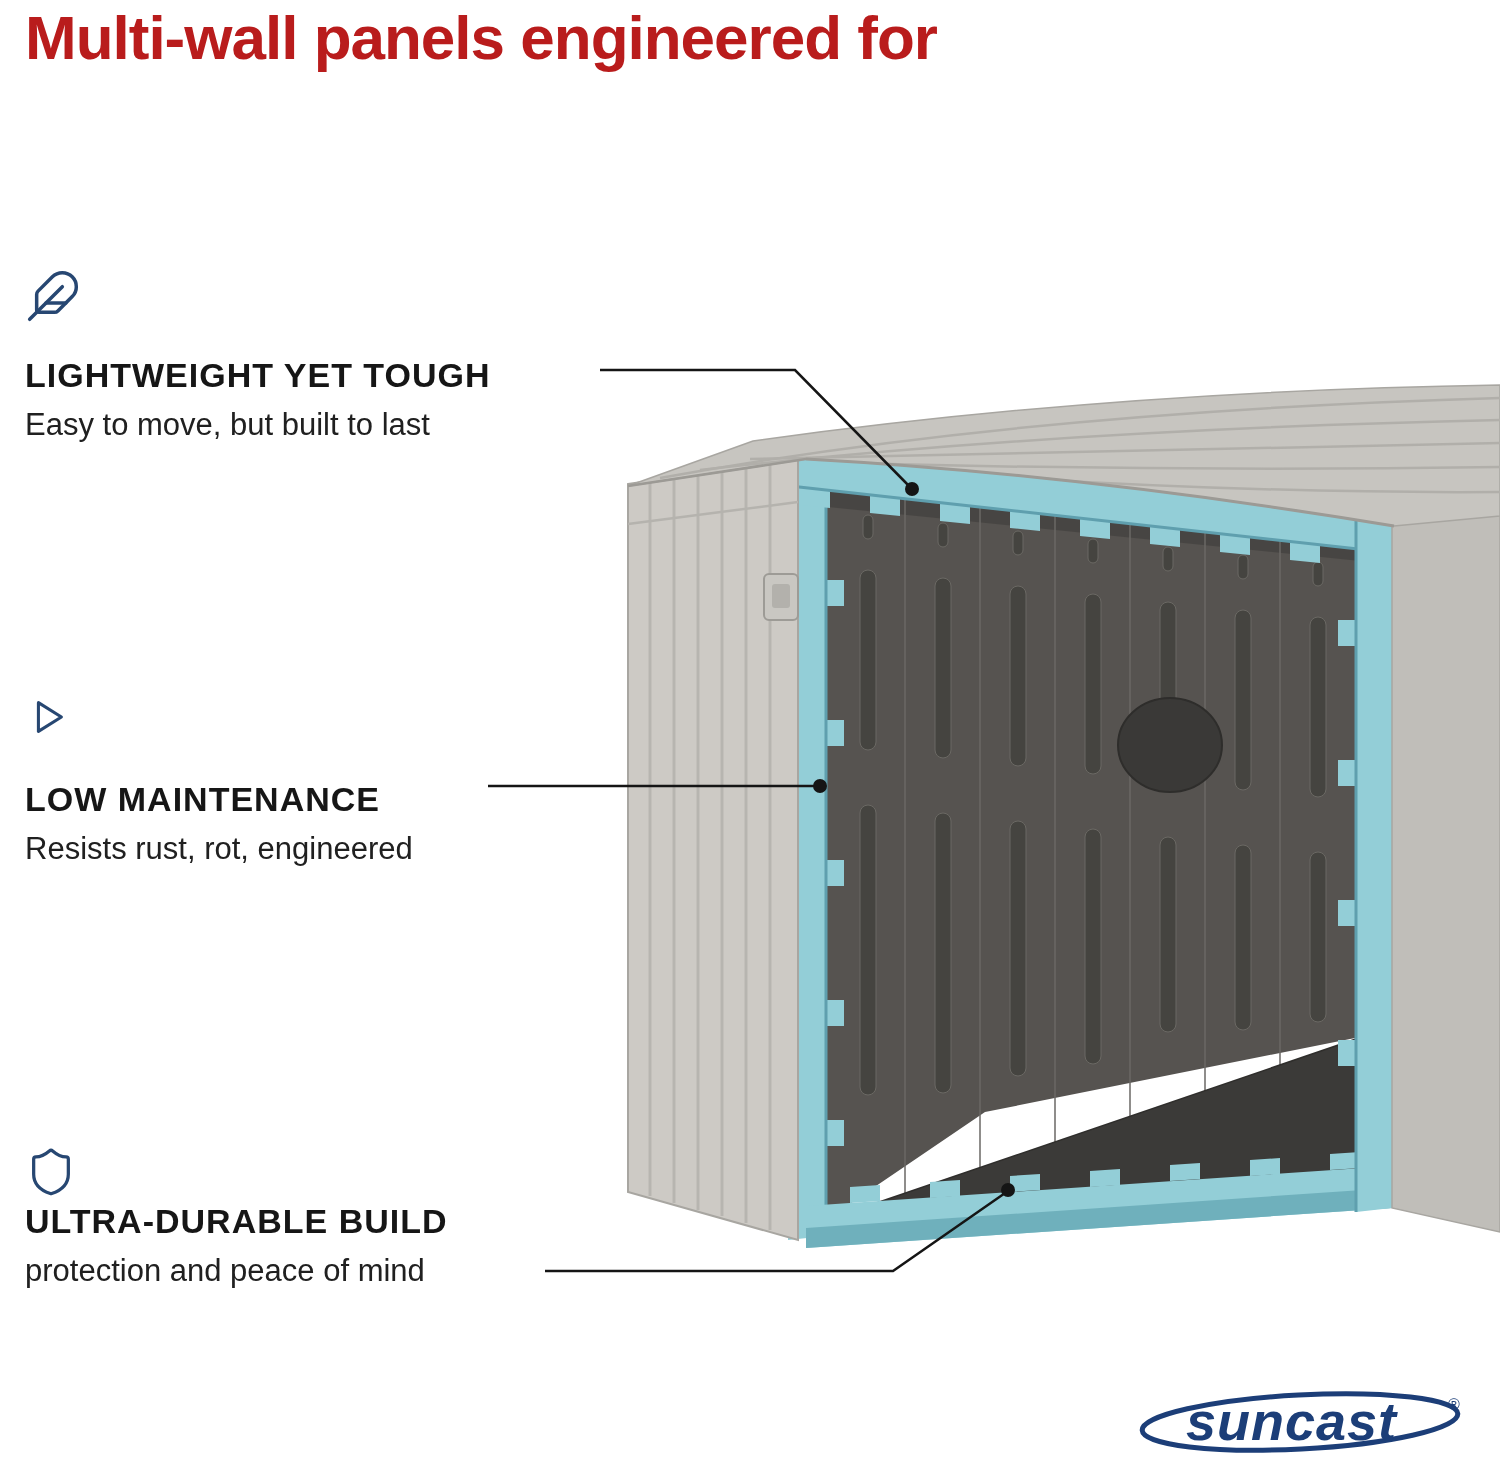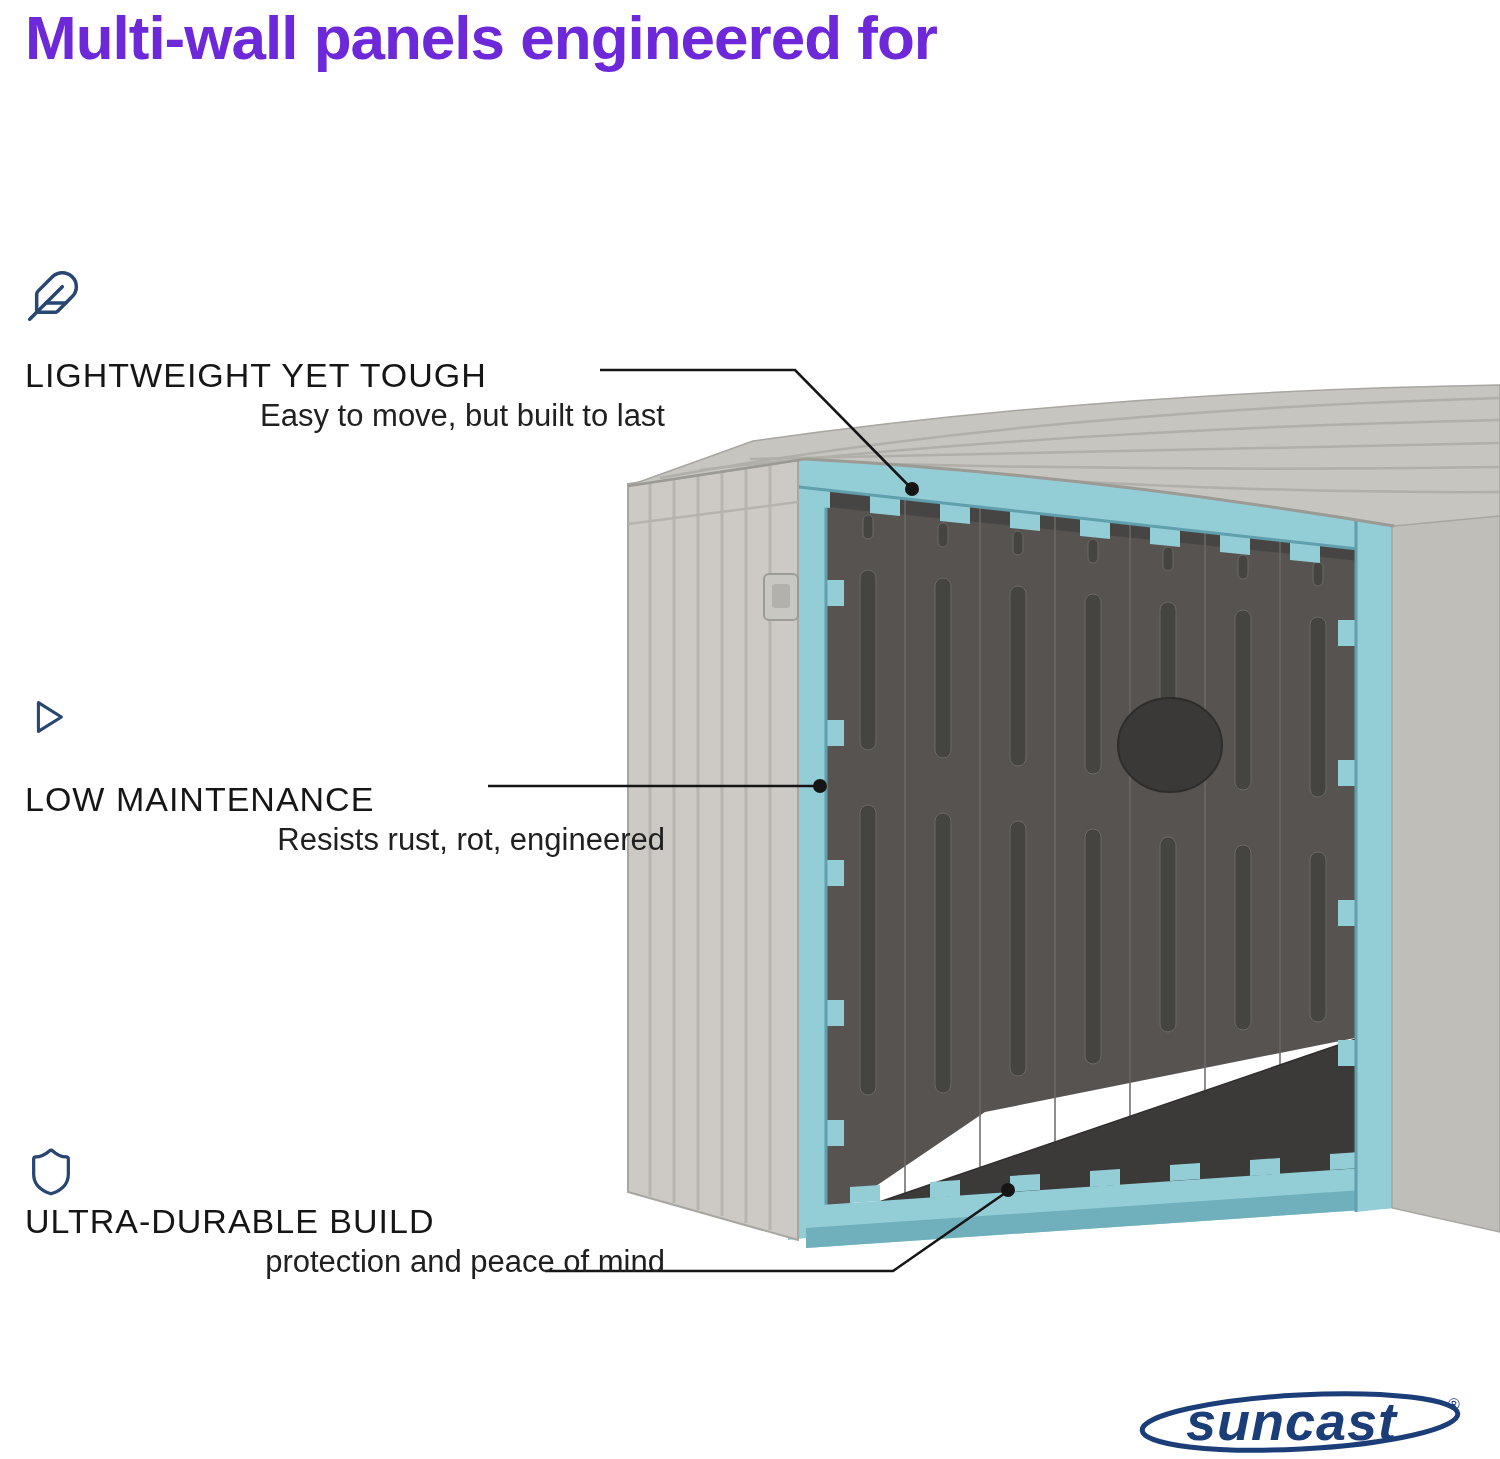--- a/index.html
+++ b/index.html
@@ -9,30 +9,30 @@
     background:#ffffff;
     overflow:hidden;
     font-family:"Liberation Sans", sans-serif;
   }
   .illustration{
     position:absolute;left:0;top:0;width:1500px;height:1459px;
   }
   .title{
     position:absolute;left:25px;top:2px;width:1280px;
     font-weight:700;font-size:62px;line-height:1.17;
-    color:#6d28d9;letter-spacing:-1px;
+    color:#b91c1c;letter-spacing:-1px;
   }
   .feature{position:absolute;left:25px;width:640px;}
   .feature .icon{display:block;}
   .feature h3{
-    margin:0;font-size:34px;font-weight:400;color:#161616;
+    margin:0;font-size:34px;font-weight:700;color:#161616;
     letter-spacing:1px;white-space:nowrap;
   }
   .feature .body{
-    font-size:31px;font-weight:400;color:#202020;line-height:1.38;text-align:right;
+    margin-top:9px;font-size:31px;font-weight:400;color:#202020;line-height:1.38;
   }
   .f1{top:268px;} .f1 h3{margin-top:28px;}
   .f2{top:694px;} .f2 h3{margin-top:36px;}
   .f3{top:1146px;} .f3 h3{}
   .logo{position:absolute;left:1128px;top:1382px;width:350px;height:78px;}
 </style>
 </head>
 <body>
 
 <div class="page">

